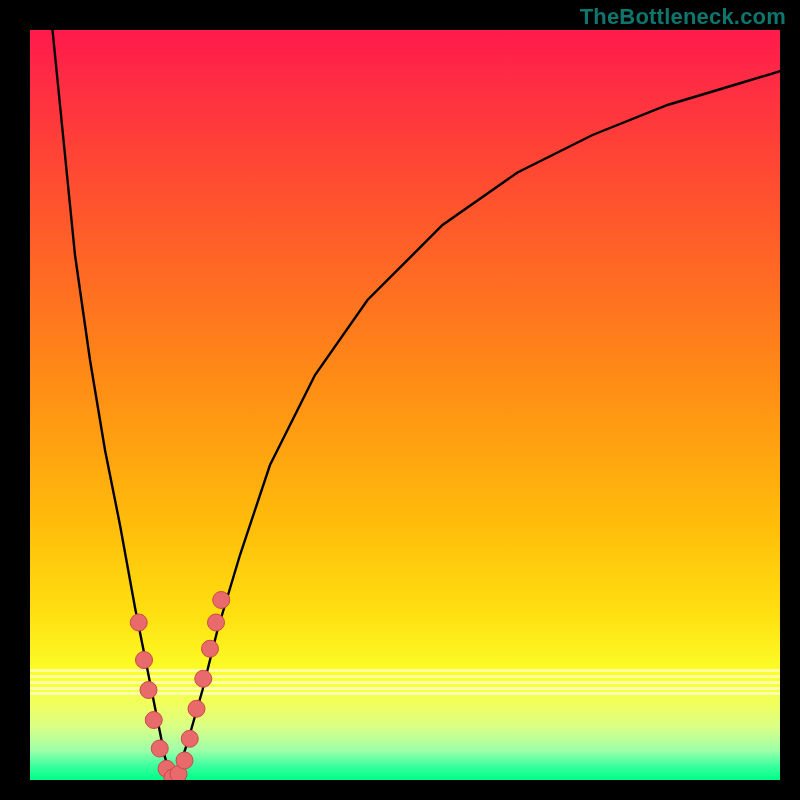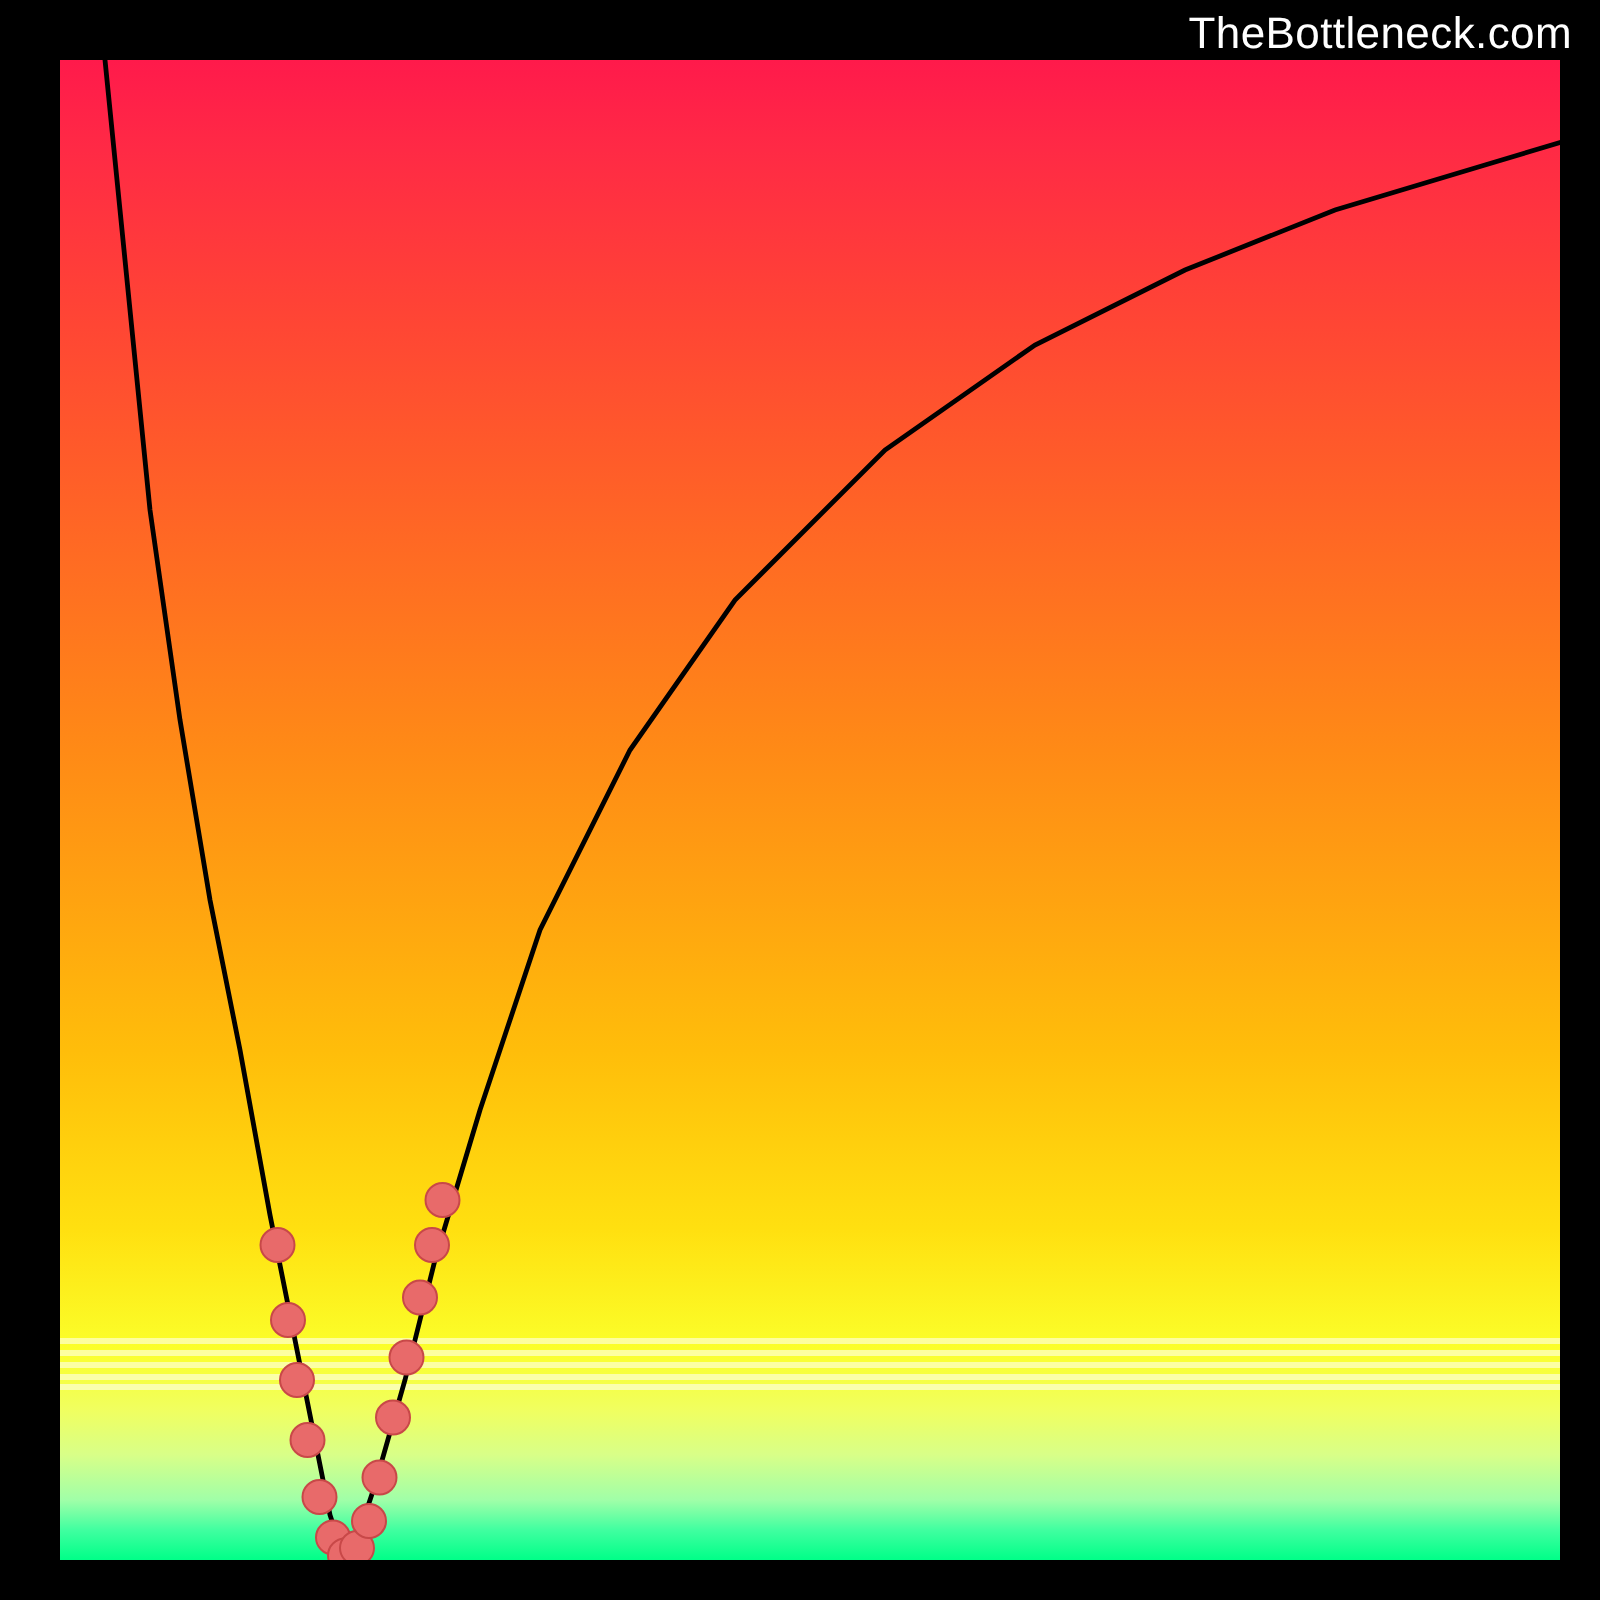--- a/index.html
+++ b/index.html
@@ -58,23 +58,23 @@
     position: absolute;
     inset: 0;
     width: 100%;
     height: 100%;
     overflow: visible;
   }
   .attribution {
     position: absolute;
     top: 4px;
     right: 14px;
-    color: #ffffff;
+    color: #0f766e;
     font-size: 22px;
-    font-weight: 400;
+    font-weight: 700;
     letter-spacing: 0.2px;
     user-select: none;
     text-align: right;
   }
 </style>
 </head>
 <body>
 
 <div class="frame">
 

